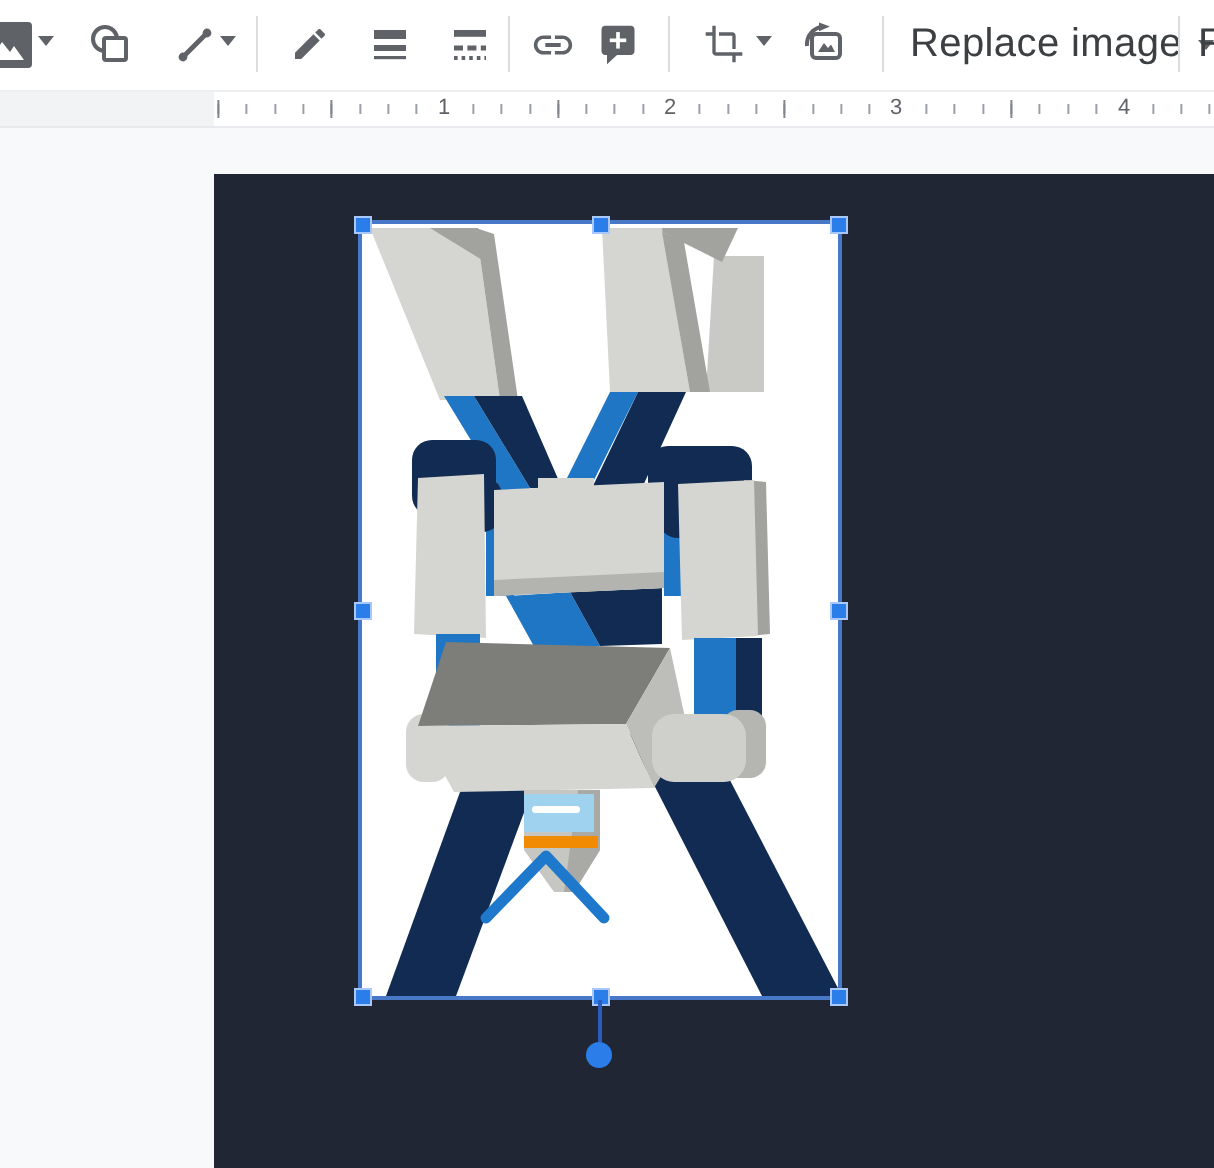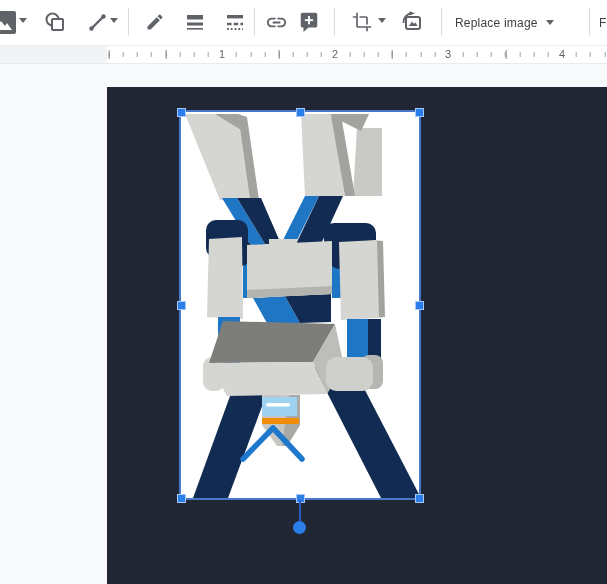--- a/index.html
+++ b/index.html
@@ -13,21 +13,21 @@
   .toolbar{
     position:absolute;left:0;top:0;width:607px;height:45px;background:#ffffff;
     border-bottom:1px solid #eceef0;z-index:5;
   }
   .tb{position:absolute;top:9px;width:26px;height:26px;display:flex;align-items:center;justify-content:center;border-radius:4px;cursor:pointer;}
   .tb svg{display:block;}
   .caret{position:absolute;top:18px;width:0;height:0;border-left:4px solid transparent;border-right:4px solid transparent;border-top:5px solid #5f6368;cursor:pointer;}
   .tb-divider{position:absolute;top:8px;width:1px;height:28px;background:#dadce0;}
   .tb-text{
     position:absolute;top:0;height:45px;display:flex;align-items:center;
-    font-size:12px;color:#3c4043;letter-spacing:.2px;cursor:pointer;white-space:nowrap;justify-content:flex-end;
+    font-size:20px;color:#3c4043;letter-spacing:.2px;cursor:pointer;white-space:nowrap;justify-content:flex-end;
   }
   .tb-text .caret-inline{width:0;height:0;border-left:4px solid transparent;border-right:4px solid transparent;border-top:5px solid #5f6368;margin-left:8px;}
   
   .ruler{position:absolute;left:0;top:46px;width:607px;height:17px;background:#ffffff;border-bottom:1px solid #e8eaed;z-index:4;}
   .ruler-left{position:absolute;left:0;top:0;width:107px;height:17px;background:#f1f3f4;z-index:2;}
   .ticks-small{
     position:absolute;left:107px;width:500px;top:6px;height:5px;
     background:repeating-linear-gradient(90deg,#9aa0a6 0 1px,transparent 1px 14.16px);
     background-position-x:1.7px;
   }

